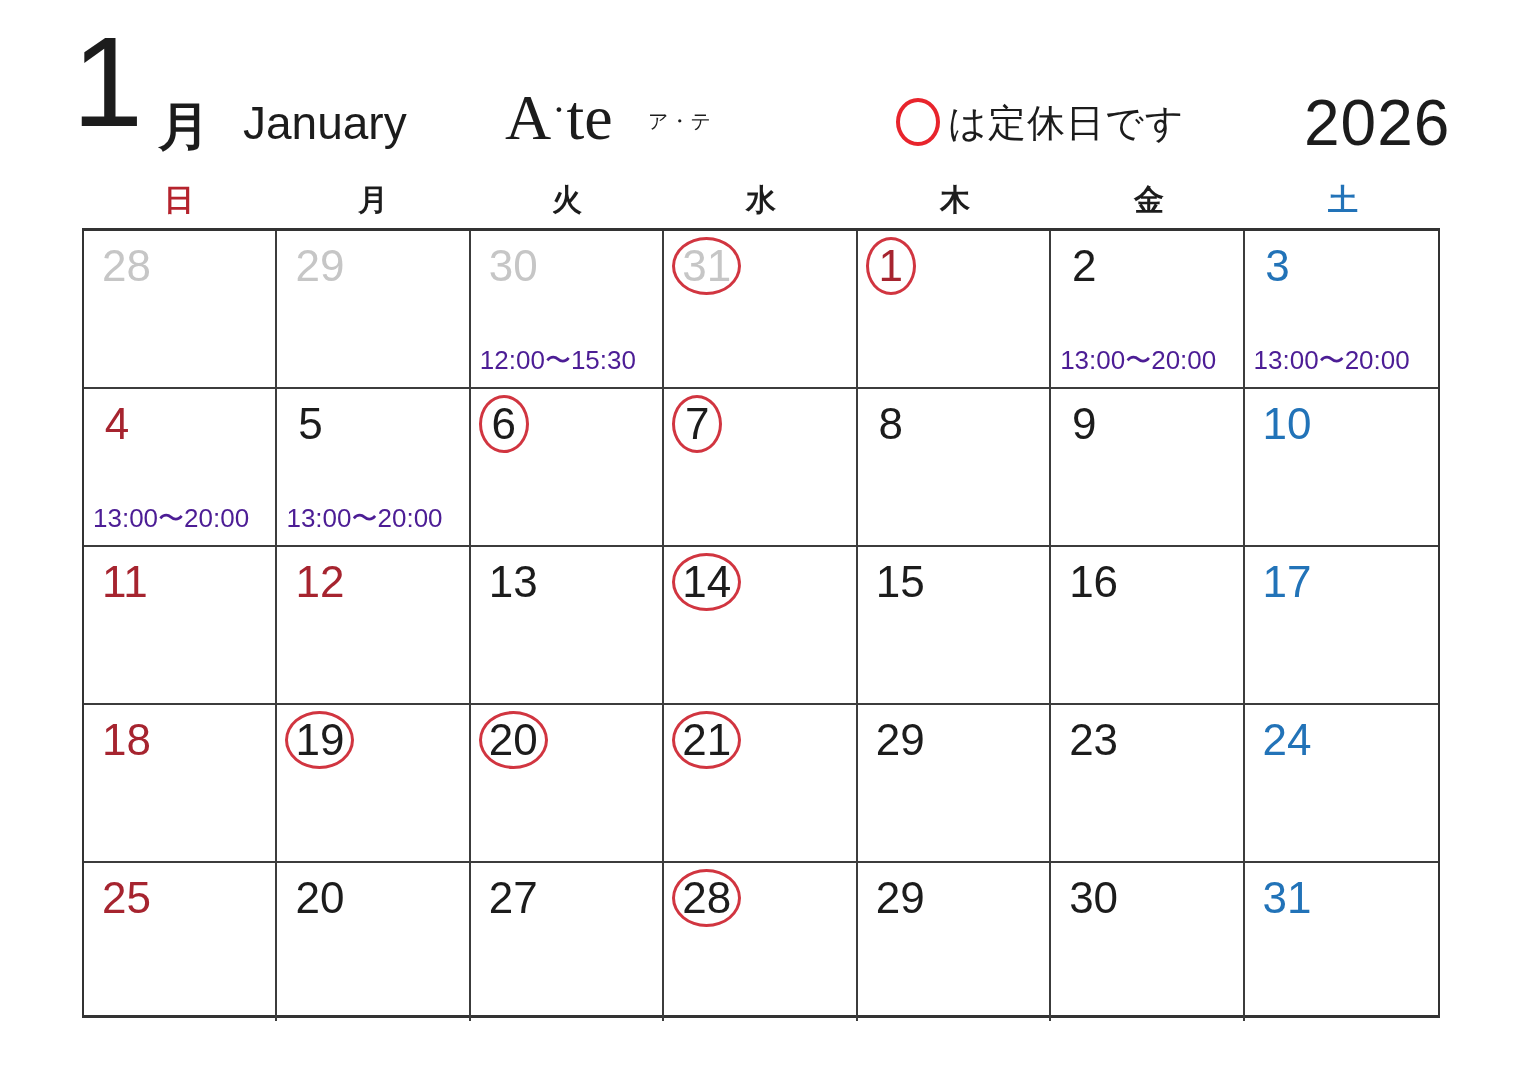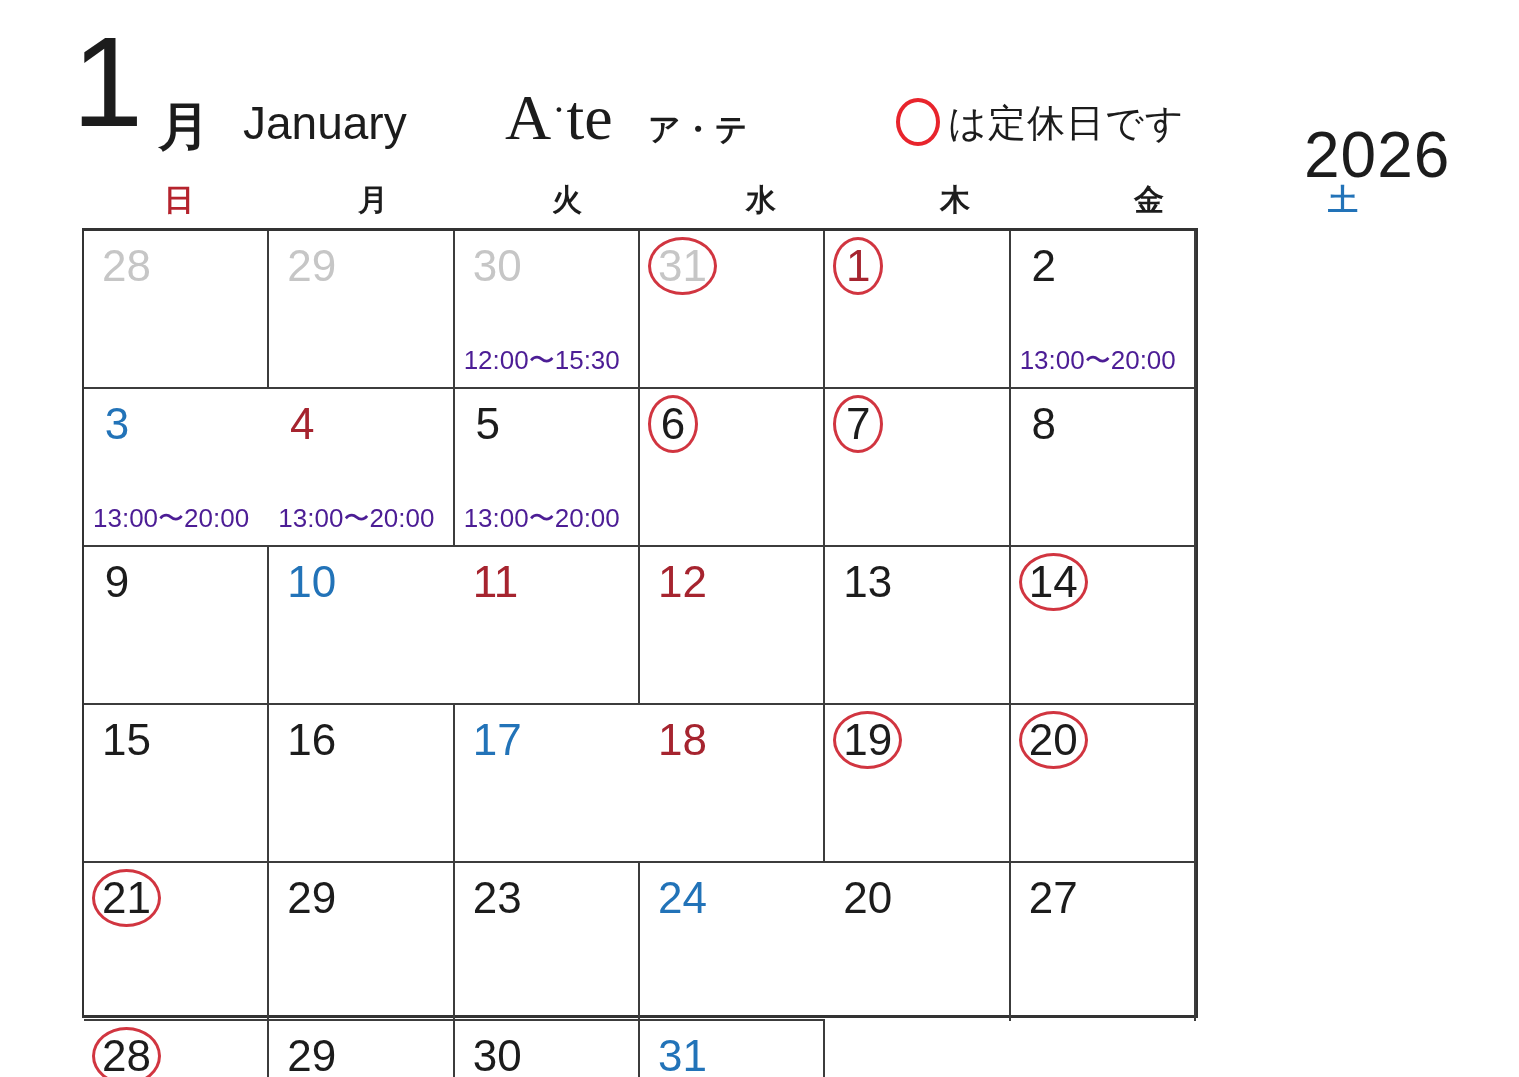--- a/index.html
+++ b/index.html
@@ -9,37 +9,37 @@
     overflow:hidden;
   }
   .abs{position:absolute;}
 
   
   .month-number{left:72px;top:18px;font-size:128px;line-height:1;letter-spacing:-4px;}
   .month-kanji{left:158px;top:92px;font-size:52px;font-weight:bold;}
   .month-english{left:243px;top:96px;font-size:46px;}
   .logo{left:505px;top:86px;font-family:"Liberation Serif","DejaVu Serif",serif;font-size:64px;line-height:1;}
   .logo .logo-dot{position:relative;top:-16px;font-size:40px;margin:0 1px;}
-  .logo-kana{left:648px;top:108px;font-size:32px;letter-spacing:1px;font-weight:bold;}
+  .logo-kana{left:648px;top:108px;font-size:20px;letter-spacing:1px;}
   .legend{left:896px;top:98px;display:flex;align-items:flex-start;gap:8px;}
   .legend-circle{width:36px;height:40px;border:4px solid #e8242c;border-radius:50%;display:inline-block;background:transparent;}
   .legend-text{font-size:38px;letter-spacing:1px;}
-  .year{left:1304px;top:86px;font-size:64px;letter-spacing:1px;margin-top:32px;}
+  .year{left:1304px;top:86px;font-size:64px;letter-spacing:1px;}
 
   
   .weekdays{left:82px;top:180px;width:1358px;display:grid;grid-template-columns:repeat(7,1fr);}
   .weekday{text-align:center;font-size:30px;font-weight:bold;}
   .wd-red{color:#b5232d;}
   .wd-blue{color:#2273b8;}
   .wd-black{color:#1c1c1c;}
 
   
   .calendar{
-    left:82px;top:228px;width:1116px;height:790px;
-    display:grid;grid-template-columns:repeat(6,1fr);grid-auto-rows:158px;
+    left:82px;top:228px;width:1358px;height:790px;
+    display:grid;grid-template-columns:repeat(7,1fr);grid-auto-rows:158px;
     border-top:3px solid #333;border-left:2px solid #333;
     border-right:2px solid #333;border-bottom:3px solid #333;
     box-sizing:border-box;background:#fff;
   }
   .cell{
     position:relative;box-sizing:border-box;
     border-right:2px solid #3c3c3c;border-bottom:2px solid #3c3c3c;
     padding:6px 0 0 8px;
   }
   .cell:nth-child(7n){border-right:none;}
@@ -166,20 +166,23 @@
     <div class="cell"><span class="num-box">
         <span class="num c-black">29</span>
       </span></div>
     <div class="cell"><span class="num-box">
         <span class="num c-black">23</span>
       </span></div>
     <div class="cell"><span class="num-box">
         <span class="num c-blue">24</span>
       </span></div>
     <div class="cell"><span class="num-box">
+        <span class="num c-red">25</span>
+      </span></div>
+    <div class="cell"><span class="num-box">
         <span class="num c-black">20</span>
       </span></div>
     <div class="cell"><span class="num-box">
         <span class="num c-black">27</span>
       </span></div>
     <div class="cell"><span class="num-box circled">
         <span class="num c-black">28</span>
       </span></div>
     <div class="cell"><span class="num-box">
         <span class="num c-black">29</span>

